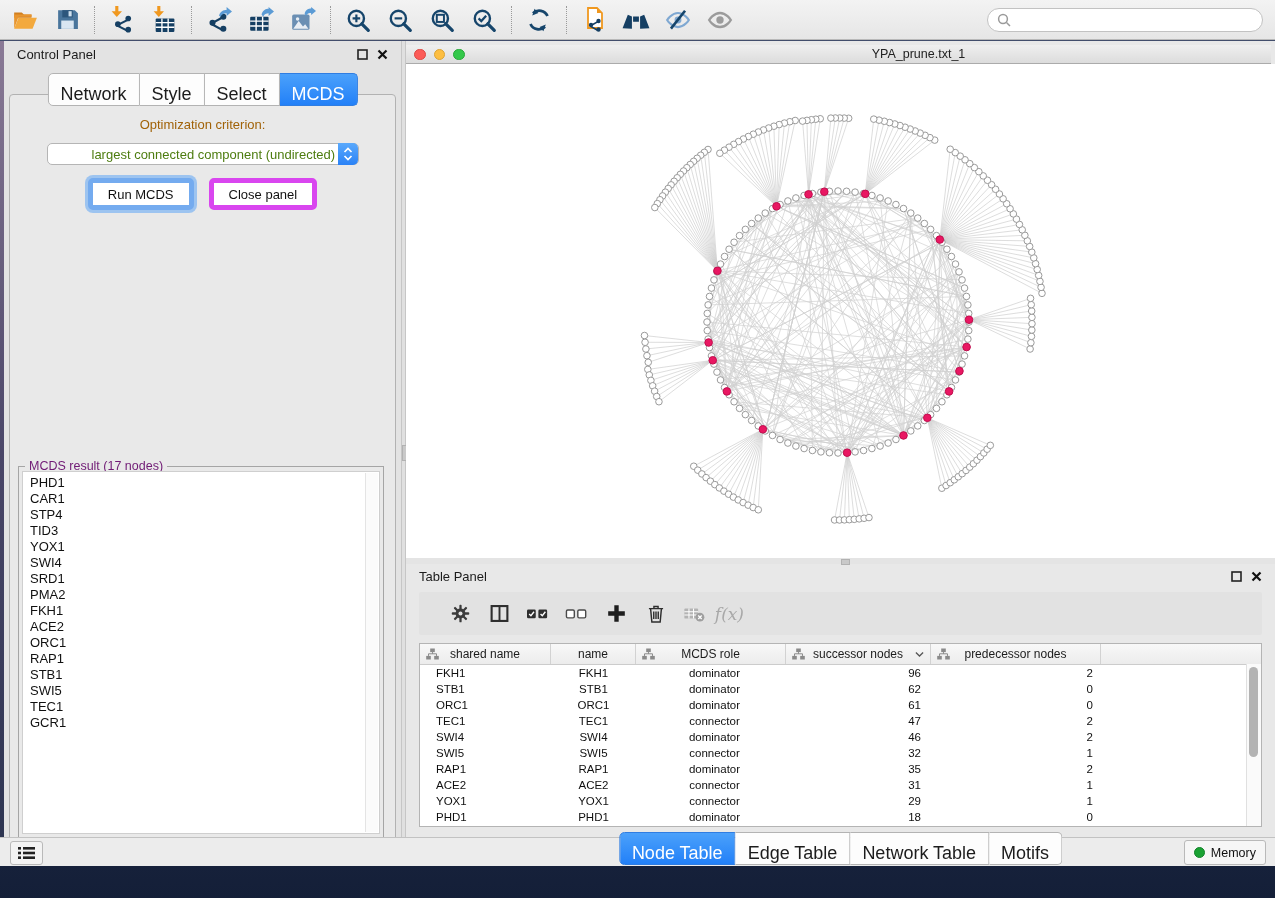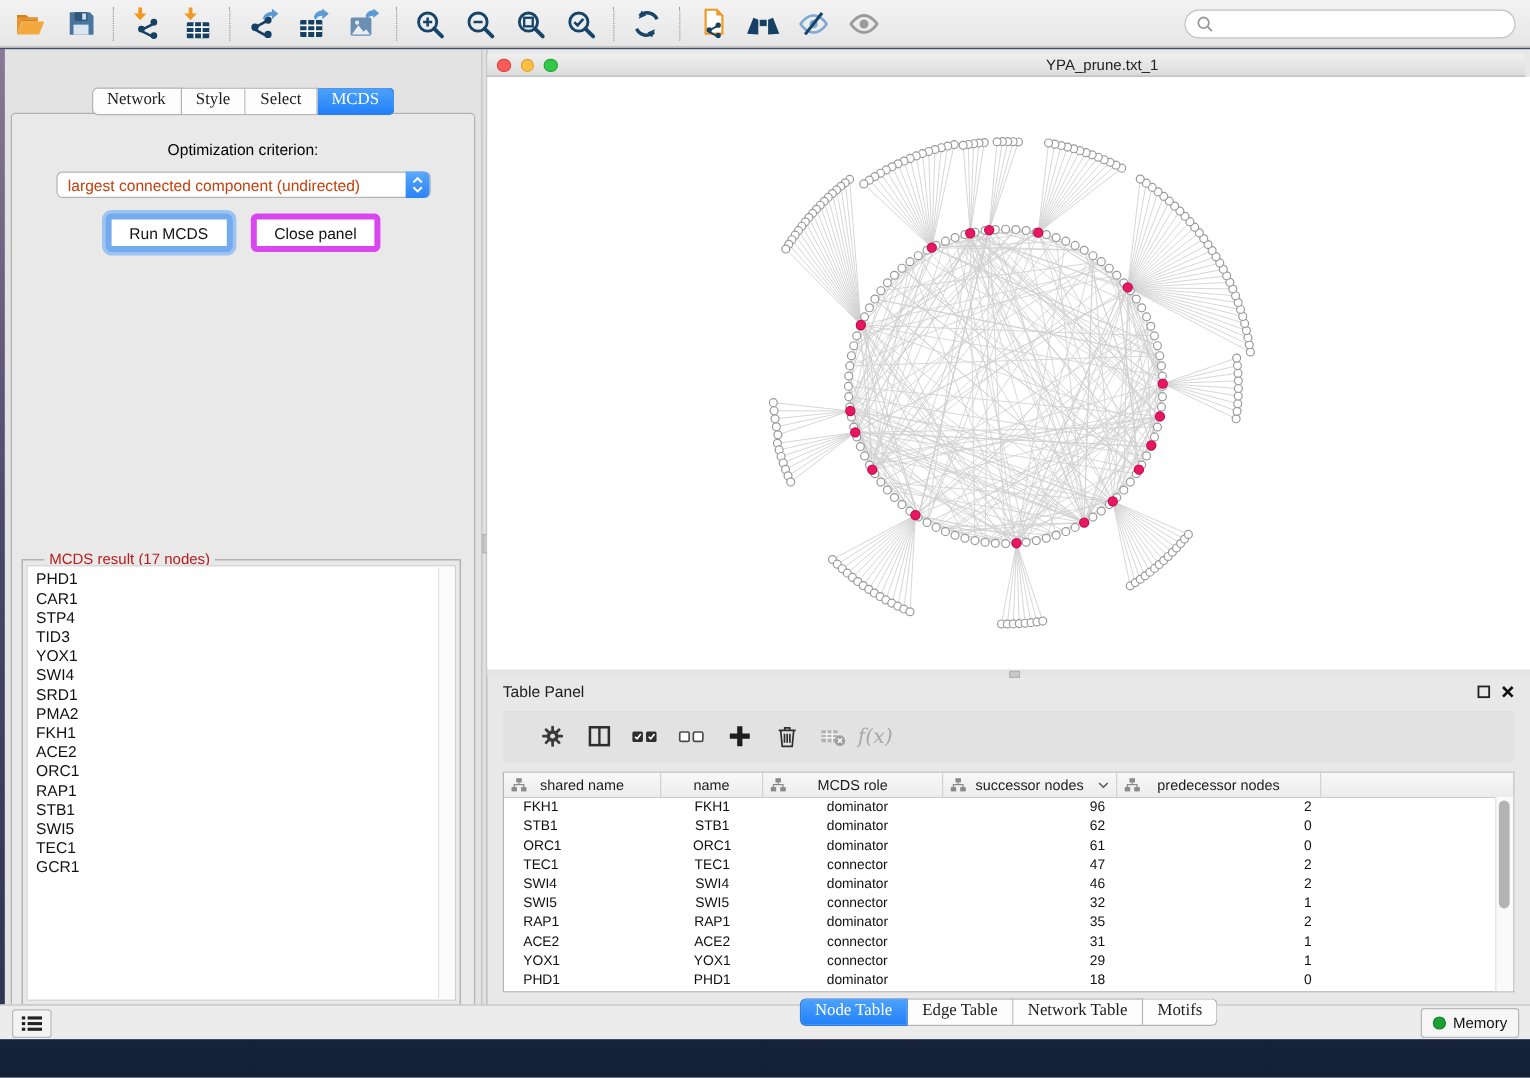--- a/index.html
+++ b/index.html
@@ -19,38 +19,38 @@
   .search input{border:none;outline:none;flex:1;font:13px "Liberation Sans",sans-serif;background:transparent;margin-left:6px;}
   
   #desk-left{position:absolute;left:0;top:41px;width:4px;height:822px;
     background:linear-gradient(#8a7a96,#4a4668,#2c3450);}
   
   #control{position:absolute;left:4px;top:41px;width:397px;height:822px;background:#e3e3e3;}
   .panel-head{height:26px;display:flex;align-items:center;padding:0 13px;font-size:13px;color:#1c1c1c;}
   .win-icons{margin-left:auto;display:flex;gap:9px;align-items:center;}
   .cp-tabs{position:absolute;top:32px;left:50%;transform:translateX(-50%);display:flex;z-index:2;}
   .cp-tab,.bt-tab{background:#fdfdfd;border:1px solid #b3b3b3;border-left:none;
-    font-size:14px;color:#1c1c1c;padding:3px 12px 4px;line-height:14px;white-space:nowrap;font-family:Liberation Serif, serif;}
+    font-size:18px;color:#1c1c1c;padding:13px 12px 4px;line-height:14px;white-space:nowrap;}
   .cp-tab:first-child,.bt-tab:first-child{border-left:1px solid #b3b3b3;border-radius:5px 0 0 5px;}
   .cp-tab:last-child,.bt-tab:last-child{border-radius:0 5px 5px 0;}
   .cp-tab.sel,.bt-tab.sel{background:linear-gradient(#4ba1fb,#2280f8);color:#fff;border-color:#2f7de2;}
   .cp-panel{position:absolute;left:5px;right:5px;top:53px;bottom:4px;
     border:1px solid #b2b2b2;border-radius:4px;background:#e9e9e9;}
-  .opt-label{margin-top:22px;text-align:center;font-size:13px;color:#000000;}
+  .opt-label{margin-top:22px;text-align:center;font-size:13px;color:#a16207;}
   .dropdown{margin:11px auto 0;width:312px;height:22px;background:#fff;border:1px solid #b5b5b5;
     border-radius:5px;display:flex;align-items:center;position:relative;box-sizing:border-box;}
-  .dropdown .val{font-size:13px;padding-left:9px;color:#c2410c;white-space:nowrap;}
+  .dropdown .val{font-size:13px;padding-left:9px;color:#4d7c0f;white-space:nowrap;margin-left:35px;}
   .dd-step{position:absolute;right:0;top:-1px;width:20px;height:22px;border-radius:0 5px 5px 0;
     background:linear-gradient(#5aa9fc,#2a82f6);display:flex;align-items:center;justify-content:center;}
   .btn-row{display:flex;justify-content:center;gap:15px;margin-top:13px;}
   .btn{height:22px;padding:0 15px;background:#fff;border:5px solid #d946ef;border-radius:5px;
     font:13px "Liberation Sans",sans-serif;color:#111;display:flex;align-items:center;}
   .btn.focus{box-shadow:0 0 0 3px rgba(95,165,245,.55);border-color:#74abef;}
   .fieldset{position:absolute;left:8px;right:11px;top:371px;bottom:20px;border:1px solid #a5a5a5;}
-  .legend{position:absolute;top:-8px;left:6px;background:#e9e9e9;padding:0 4px;font-size:12.5px;color:#b91c1c;margin-left:12px;}
+  .legend{position:absolute;top:-8px;left:6px;background:#e9e9e9;padding:0 4px;font-size:12.5px;color:#701a75;}
   .mcds-list{position:absolute;left:3px;right:3px;top:4px;bottom:3px;background:#fff;
     border:1px solid #cfcfcf;overflow:hidden;}
   .mcds-items{position:absolute;left:7px;top:3px;right:16px;}
   .mcds-item{font-size:13px;line-height:16px;color:#111;}
   .mcds-scroll{position:absolute;right:1px;top:1px;bottom:1px;width:12px;background:#fbfbfb;border-left:1px solid #e4e4e4;}
   
   #right{position:absolute;left:406px;top:41px;width:869px;height:822px;background:#e8e8e8;}
   .net-title{position:absolute;left:0;right:4px;top:4px;height:18px;
     background:linear-gradient(#efefef,#dcdcdc);border-bottom:1px solid #ababab;}
   .lights{position:absolute;left:8px;top:3.5px;display:flex;gap:8px;}
@@ -245,20 +245,31 @@
         <circle cx="6" cy="6" r="4.4" fill="none" stroke="#9a9a9a" stroke-width="1.5"></circle>
         <path d="M9.5 9.5l3.5 3.5" stroke="#9a9a9a" stroke-width="1.5"></path>
       </svg>
     <input placeholder="" style="">
   </div>
 </div>
 
 <div id="desk-left"></div>
 
 <div id="control">
+  <div class="panel-head">
+    <span>Control Panel</span>
+    <span class="win-icons">
+      <svg width="11" height="11" viewBox="0 0 11 11">
+          <rect x="1" y="1" width="9" height="9" fill="none" stroke="#222" stroke-width="1.6"></rect>
+        </svg>
+      <svg width="11" height="11" viewBox="0 0 11 11">
+          <path d="M1.5 1.5l8 8M9.5 1.5l-8 8" stroke="#111" stroke-width="2.2"></path>
+        </svg>
+    </span>
+  </div>
   <div class="cp-tabs">
       <div class="cp-tab">Network</div>
       <div class="cp-tab">Style</div>
       <div class="cp-tab">Select</div>
       <div class="cp-tab sel">MCDS</div>
     </div>
   <div class="cp-panel">
     <div class="opt-label">Optimization criterion:</div>
     <div class="dropdown">
       <span class="val">largest connected component (undirected)</span>

